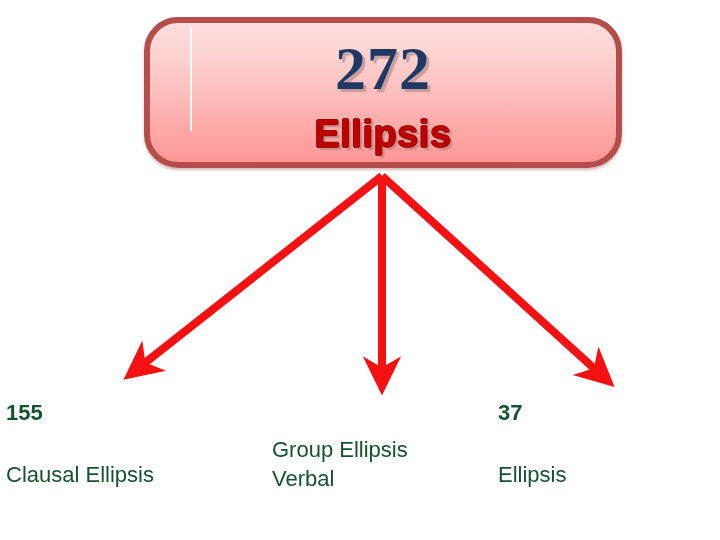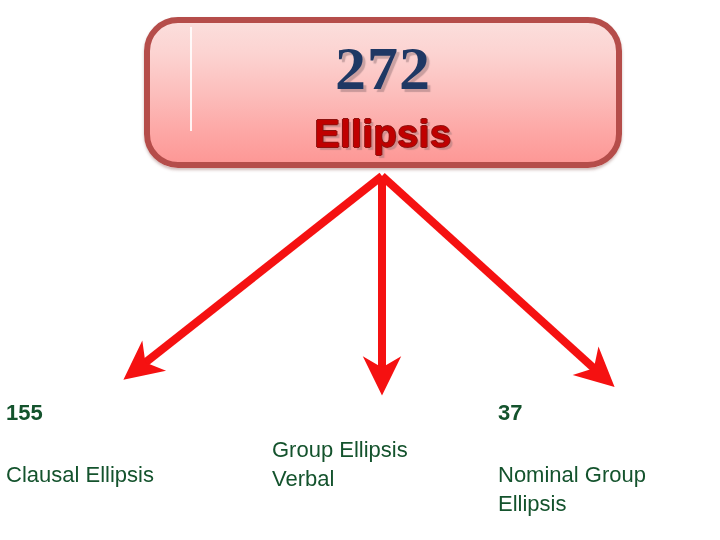--- a/index.html
+++ b/index.html
@@ -145,18 +145,17 @@
   <div class="leaf" id="leaf-1">
     <div class="leaf-name">
       <div>Group Ellipsis</div>
       <div>Verbal</div>
     </div>
   </div>
 
   <div class="leaf" id="leaf-2">
     <div class="leaf-count">37</div>
     <div class="leaf-name">
-      <div>Nominal Group</div>
       <div>Ellipsis</div>
     </div>
   </div>
 
 </div>
 
 </body></html>

